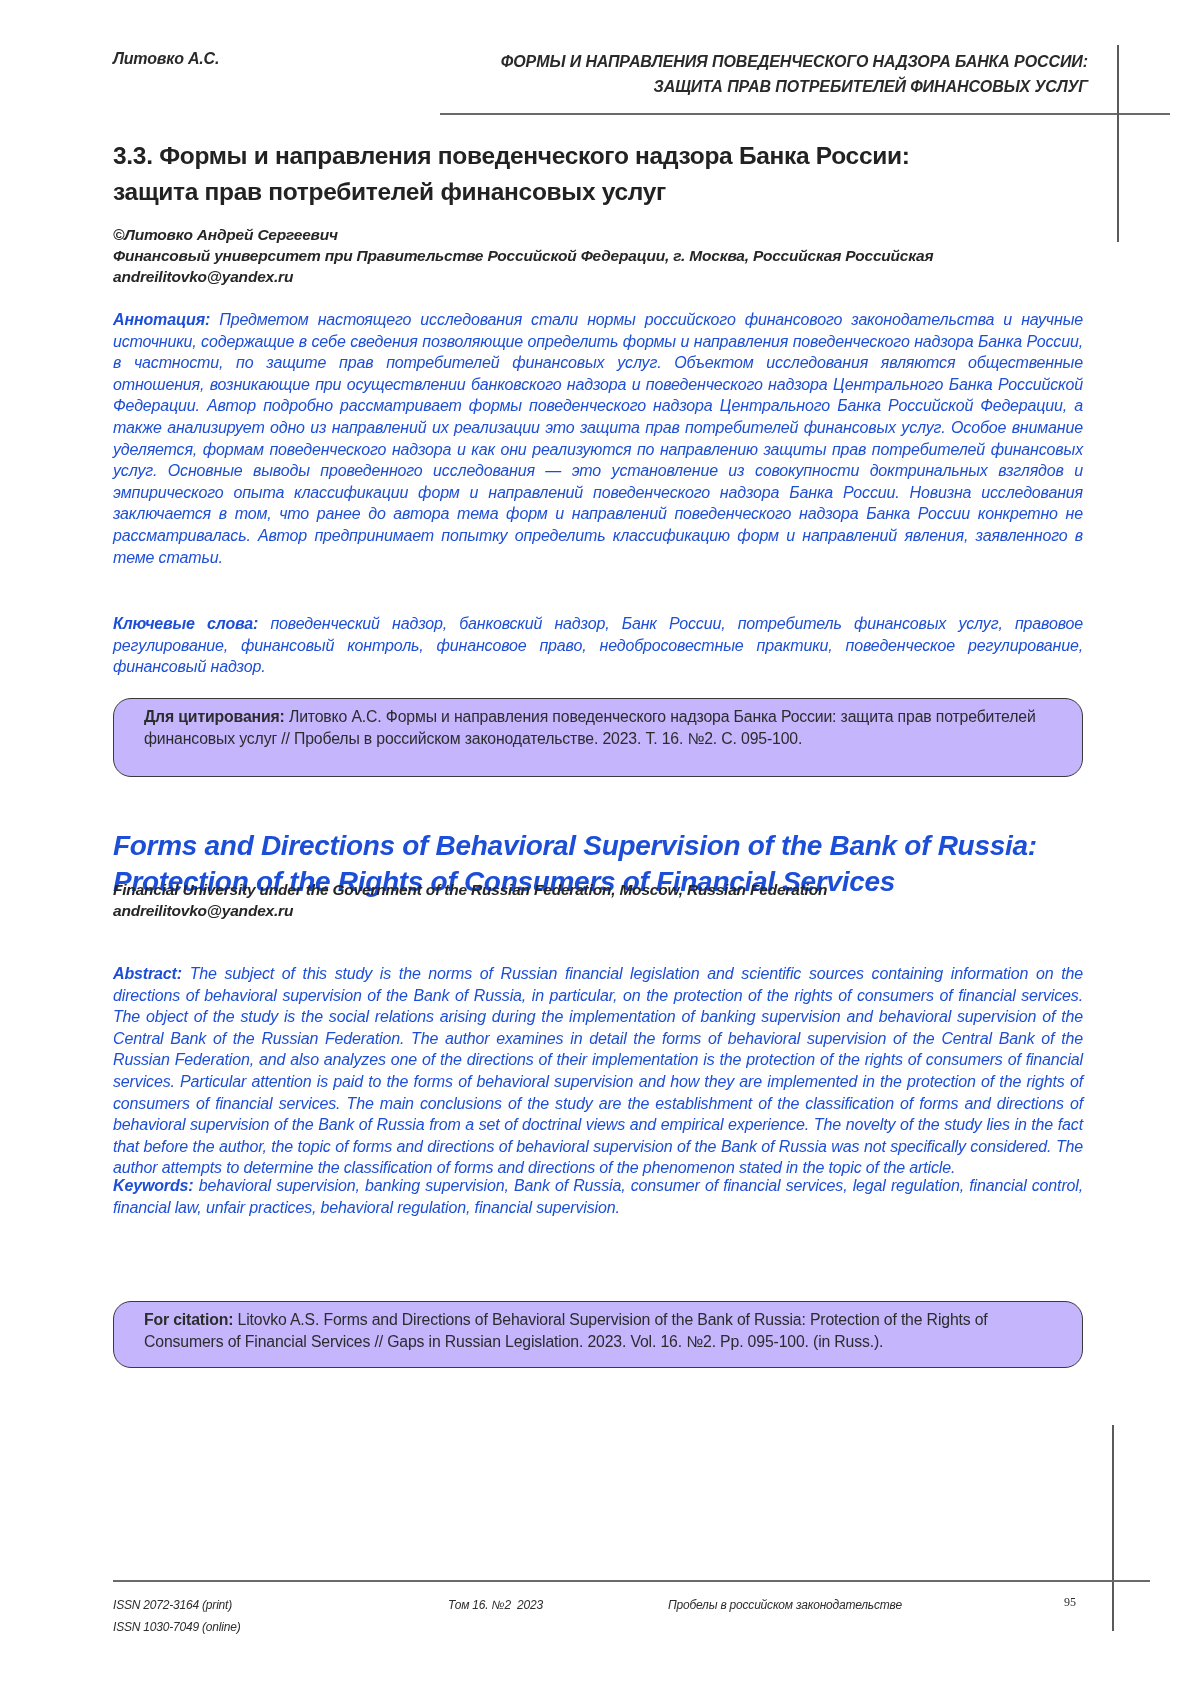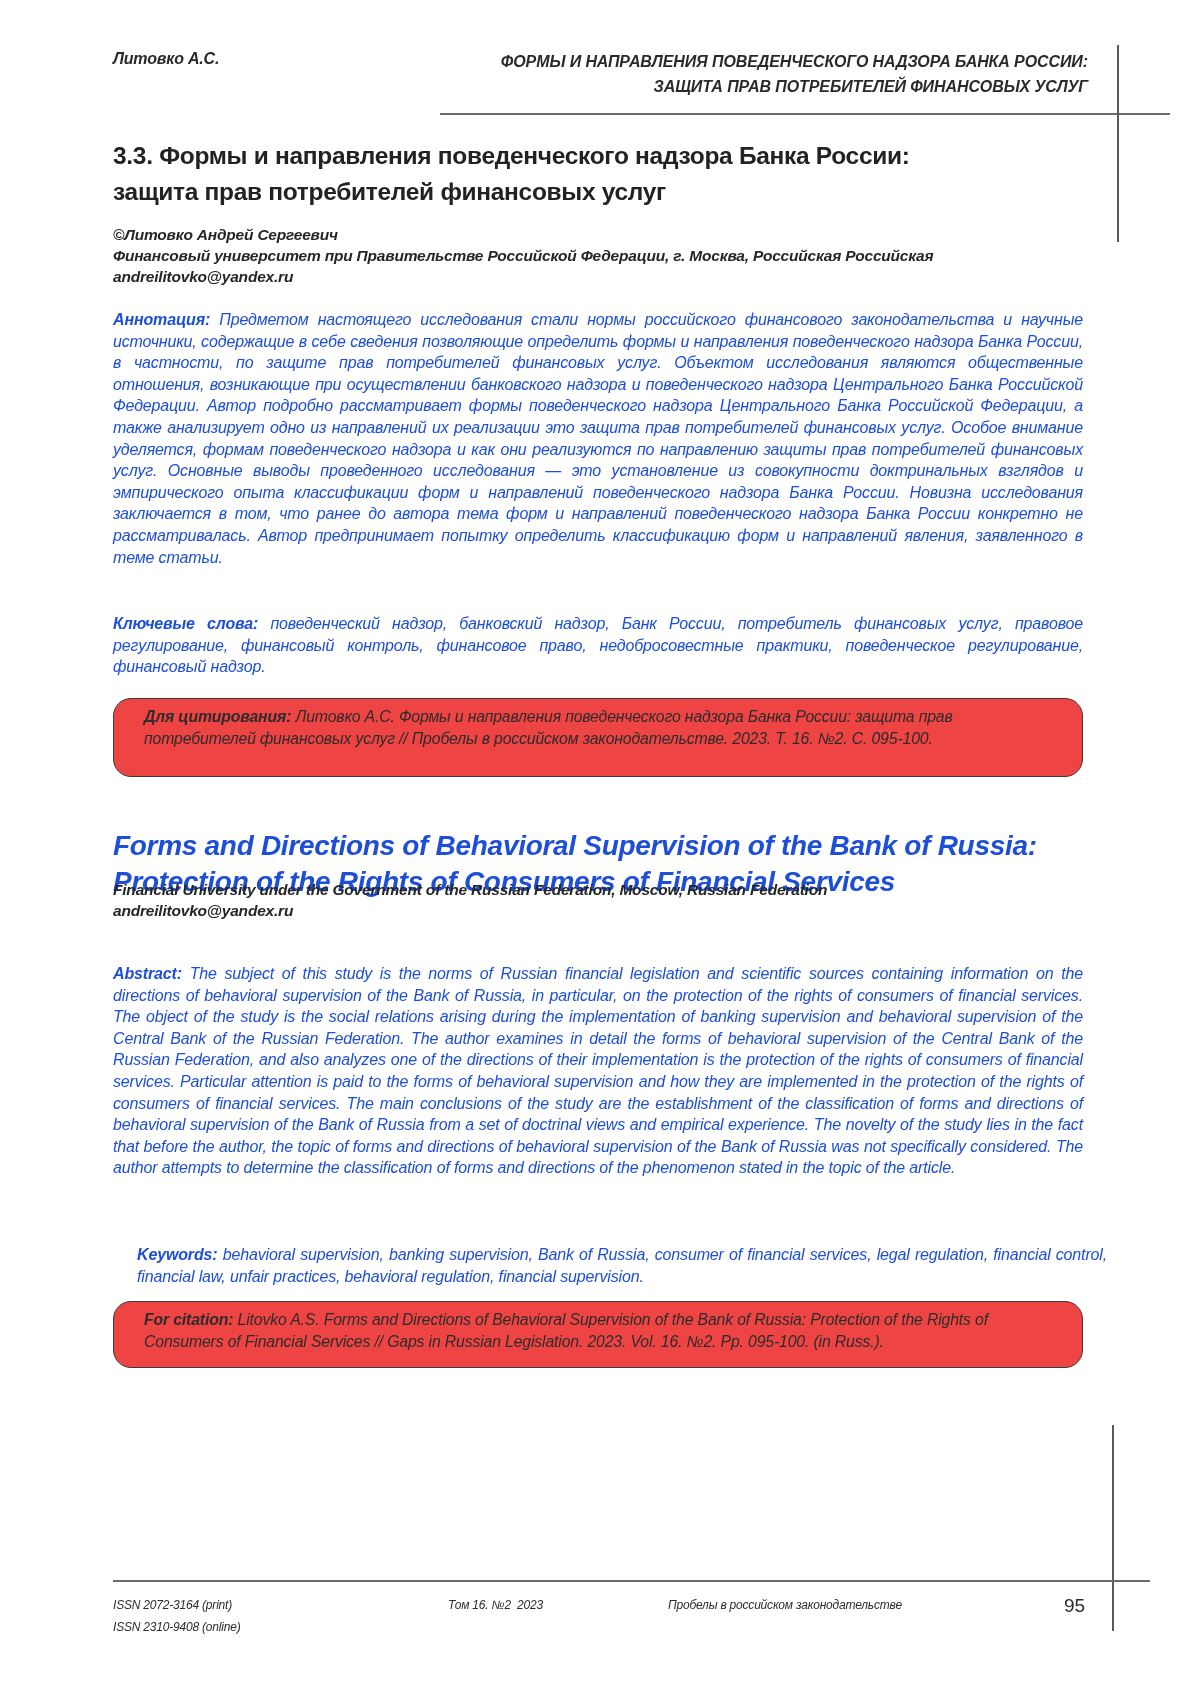--- a/index.html
+++ b/index.html
@@ -10,27 +10,27 @@
 
     .hdr-author { left: 113px; top: 50px; font-size: 16px; font-style: italic; font-weight: bold; letter-spacing: -0.2px; }
     .hdr-title { right: 112px; top: 49px; text-align: right; font-size: 16px; font-style: italic; font-weight: bold; line-height: 25px; letter-spacing: -0.1px; }
 
     .ru-title { left: 113px; top: 138px; width: 960px; font-size: 24.5px; font-weight: bold; line-height: 36px; color: #222; letter-spacing: -0.3px; }
     .meta { left: 113px; width: 980px; font-size: 15.5px; font-style: italic; font-weight: bold; line-height: 21px; color: #262626; letter-spacing: -0.2px; }
 
     .para { left: 113px; width: 970px; font-size: 16px; font-style: italic; line-height: 21.6px; text-align: justify; color: #1d4ed8; letter-spacing: -0.15px; }
     .para b { font-weight: bold; }
 
-    .cite-box { left: 113px; width: 970px; background: #ef4444; border: 1.5px solid #3a3a3a; border-radius: 18px; box-sizing: border-box; padding: 7px 28px 8px 30px; font-size: 15.8px; font-style: italic; line-height: 21.6px; color: #2c2c2c; letter-spacing: -0.15px; }
+    .cite-box { left: 113px; width: 970px; background: #c4b5fd; border: 1.5px solid #3a3a3a; border-radius: 18px; box-sizing: border-box; padding: 7px 28px 8px 30px; font-size: 15.8px; line-height: 21.6px; color: #2c2c2c; letter-spacing: -0.15px; }
     .cite-box b { font-weight: bold; }
 
     .en-title { left: 113px; top: 828px; width: 980px; font-size: 28px; font-style: italic; font-weight: bold; line-height: 36px; color: #1d4ed8; letter-spacing: -0.3px; }
 
     .footer-text { font-size: 12px; font-style: italic; line-height: 22px; color: #2c2c2c; letter-spacing: -0.2px; }
-    .page-num { font-size: 19px; color: #2c2c2c; }
+    .page-num { font-size: 12px; color: #2c2c2c; font-family: Liberation Serif, serif; }
   </style>
 </head>
 <body>
 
 <div class="rule-h" style="left:440px; top:113px; width:730px;"></div>
 <div class="rule-v" style="left:1117px; top:45px; height:197px;"></div>
 
 <div class="abs hdr-author">Литовко А.С.</div>
 <div class="abs hdr-title">
   <div>ФОРМЫ И НАПРАВЛЕНИЯ ПОВЕДЕНЧЕСКОГО НАДЗОРА БАНКА РОССИИ:</div>
@@ -71,32 +71,32 @@
 <div class="abs meta" style="top:879px;">
   <div>Financial University under the Government of the Russian Federation, Moscow, Russian Federation</div>
   <div>andreilitovko@yandex.ru</div>
 </div>
 
 <div class="abs para" style="top:963px;">
   <b>Abstract:</b>
   <span>The subject of this study is the norms of Russian financial legislation and scientific sources containing information on the directions of behavioral supervision of the Bank of Russia, in particular, on the protection of the rights of consumers of financial services. The object of the study is the social relations arising during the implementation of banking supervision and behavioral supervision of the Central Bank of the Russian Federation. The author examines in detail the forms of behavioral supervision of the Central Bank of the Russian Federation, and also analyzes one of the directions of their implementation is the protection of the rights of consumers of financial services. Particular attention is paid to the forms of behavioral supervision and how they are implemented in the protection of the rights of consumers of financial services. The main conclusions of the study are the establishment of the classification of forms and directions of behavioral supervision of the Bank of Russia from a set of doctrinal views and empirical experience. The novelty of the study lies in the fact that before the author, the topic of forms and directions of behavioral supervision of the Bank of Russia was not specifically considered. The author attempts to determine the classification of forms and directions of the phenomenon stated in the topic of the article.</span>
 </div>
 
-<div class="abs para" style="top:1244px;margin-left:24px;">
+<div class="abs para" style="top:1175px;">
   <b>Keywords:</b>
   <span>behavioral supervision, banking supervision, Bank of Russia, consumer of financial services, legal regulation, financial control, financial law, unfair practices, behavioral regulation, financial supervision.</span>
 </div>
 
 <div class="abs cite-box" style="top:1301px; height:67px;">
   <b>For citation:</b>
   <span>Litovko A.S. Forms and Directions of Behavioral Supervision of the Bank of Russia: Protection of the Rights of Consumers of Financial Services // Gaps in Russian Legislation. 2023. Vol. 16. №2. Pp. 095-100. (in Russ.).</span>
 </div>
 
 <div class="rule-v" style="left:1112px; top:1425px; height:206px;"></div>
 <div class="rule-h" style="left:113px; top:1580px; width:1037px;"></div>
 
 <div class="abs footer-text" style="left:113px; top:1594px;">
   <div>ISSN 2072-3164 (print)</div>
-  <div>ISSN 2310-9408 (online)</div>
+  <div>ISSN 1030-7049 (online)</div>
 </div>
 <div class="abs footer-text" style="left:448px; top:1594px; white-space:pre;">Том 16. №2  2023</div>
 <div class="abs footer-text" style="left:668px; top:1594px;">Пробелы в российском законодательстве</div>
 <div class="abs page-num" style="left:1064px; top:1595px;">95</div>
 
 </body></html>

